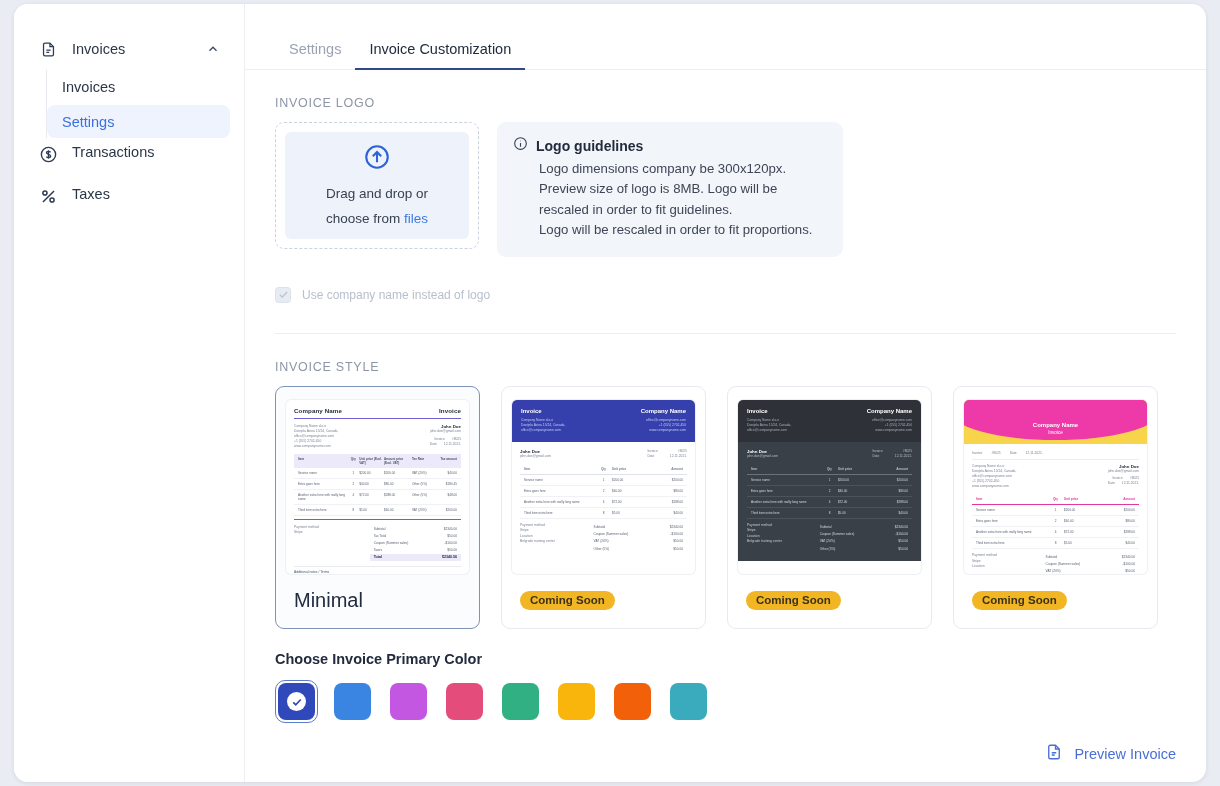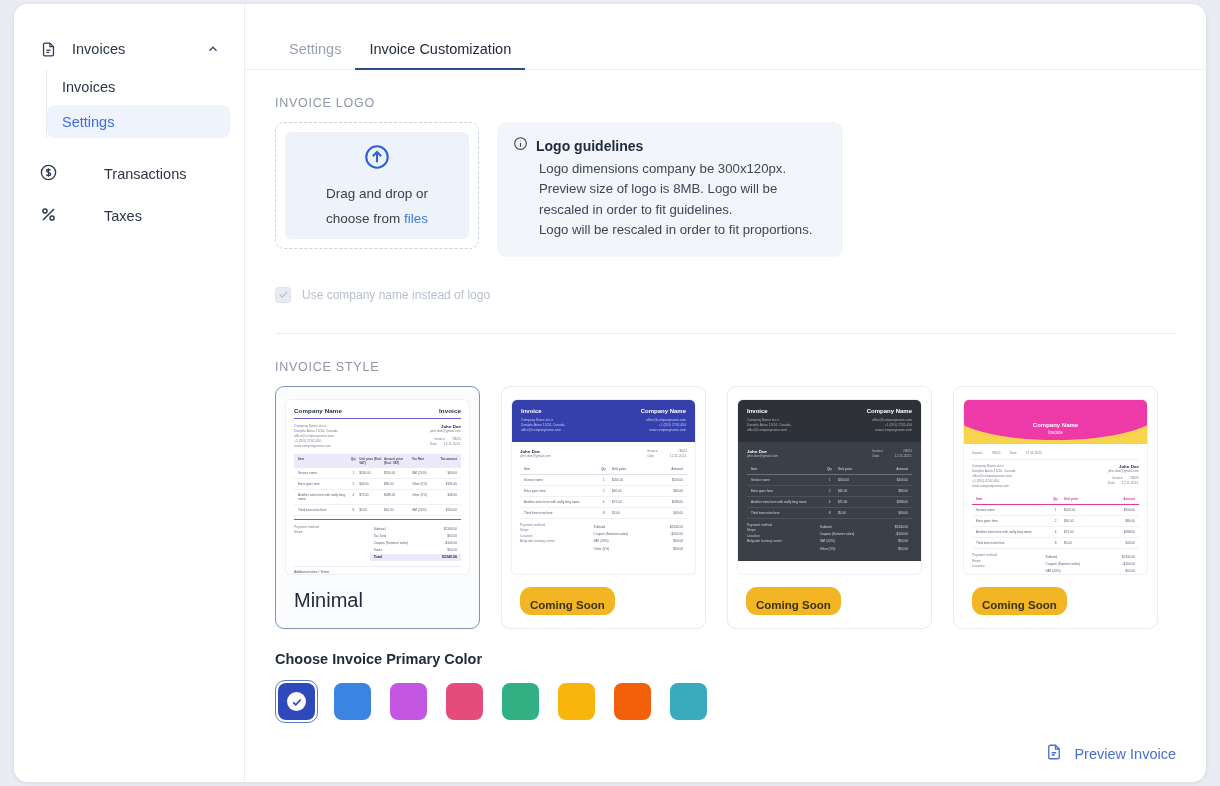--- a/index.html
+++ b/index.html
@@ -52,25 +52,24 @@
     font-size: 14.5px; color: #2b3648;
     cursor: pointer;
     margin-bottom: 2px;
     width: 183px;
   }
   .sub-item.active {
     background: #eef3fd;
     color: #3b6fe0;
   }
   .nav-item {
-    display: flex; align-items: flex-end;
+    display: flex; align-items: flex-start;
     height: 38px; padding: 0 10px;
     border-radius: 8px; cursor: pointer;
     margin-top: 4px;
-    gap: 32px;
   }
   .nav-item .nav-label {
     margin-left: 14px; font-size: 14.5px; color: #2b3648;
   }
 
   
   .main {
     flex: 1; position: relative;
     padding: 0 0 0 0;
     overflow: hidden;
@@ -186,21 +185,21 @@
     margin: 3px auto 0 auto;
     position: relative;
     font-size: 3.4px;
     color: #4a5264;
   }
   .tpl-foot { flex: 1; display: flex; align-items: center; padding-left: 8px; }
   .tpl-name { font-size: 20px; color: #222c3e; text-align: right; }
   .badge {
     background: #f2b624; color: #3c3218;
     font-size: 11.5px; font-weight: bold;
-    padding: 12px 10px 4px 10px; border-radius: 11px;
+    padding: 3px 10px 4px 10px; border-radius: 11px;
   }
 
   
   .t-pad { padding: 7px 8px; }
   .t-row { display: flex; justify-content: space-between; }
   .t-big { font-size: 6.2px; font-weight: bold; color: #222c3e; letter-spacing: .1px; }
   .t-rule { height: .8px; background: #6e5fd4; margin: 4px 0 5px 0; }
   .t-sm { font-size: 3.3px; line-height: 1.55; color: #7b8294; }
   .t-name { font-size: 4.4px; font-weight: bold; color: #222c3e; }
   .t-th {

